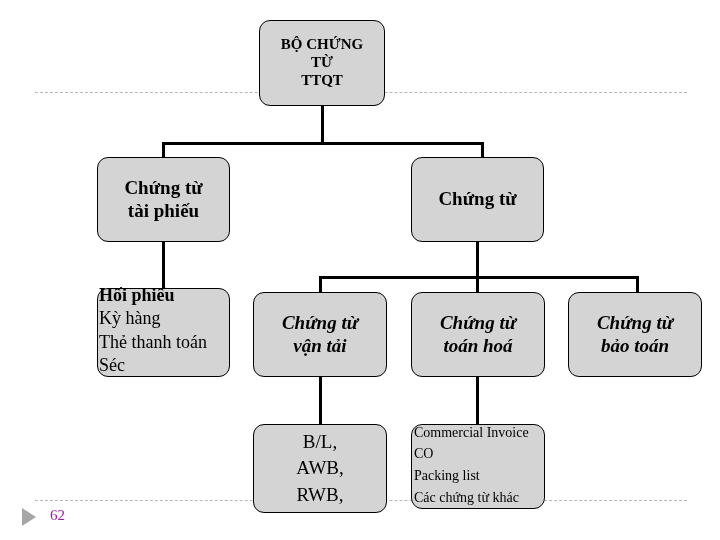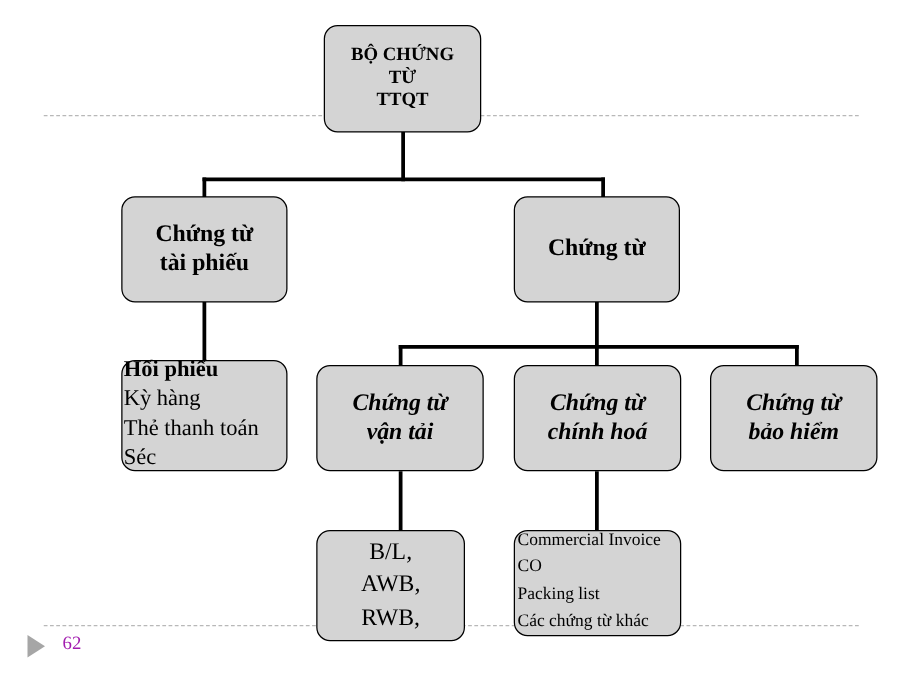--- a/index.html
+++ b/index.html
@@ -137,28 +137,28 @@
       <span class="li">Thẻ thanh toán</span>
       <span class="li">Séc</span>
     </div>
   </div>
 
   <div class="node italic" style="left:253px; top:292px; width:134px; height:85px; font-size:19px;">
     <div class="txt"><span>Chứng từ</span><br><span>vận tải</span></div>
   </div>
 
   <div class="node italic" style="left:411px; top:292px; width:134px; height:85px; font-size:19px;">
-    <div class="txt"><span>Chứng từ</span><br><span>chính hoá</span></div>
+    <div class="txt"><span>Chứng từ</span><br><span>toán hoá</span></div>
   </div>
 
   <div class="node italic" style="left:568px; top:292px; width:134px; height:85px; font-size:19px;">
-    <div class="txt"><span>Chứng từ</span><br><span>bảo hiểm</span></div>
+    <div class="txt"><span>Chứng từ</span><br><span>bảo toán</span></div>
   </div>
 
-  <div class="node" style="left:253px; top:424px; width:119px; height:89px; font-size:19px;">
+  <div class="node" style="left:253px; top:424px; width:134px; height:89px; font-size:19px;">
     <div class="txt" style="line-height:1.38;"><span>B/L,</span><br><span>AWB,</span><br><span>RWB,</span></div>
   </div>
 
   <div class="node listnode" style="left:411px; top:424px; width:134px; height:85px; font-size:14px;">
     <div class="txt" style="margin-left:2px; margin-top:-3px; line-height:1.55;">
       <span class="li">Commercial Invoice</span>
       <span class="li">CO</span>
       <span class="li">Packing list</span>
       <span class="li">Các chứng từ khác</span>
     </div>

